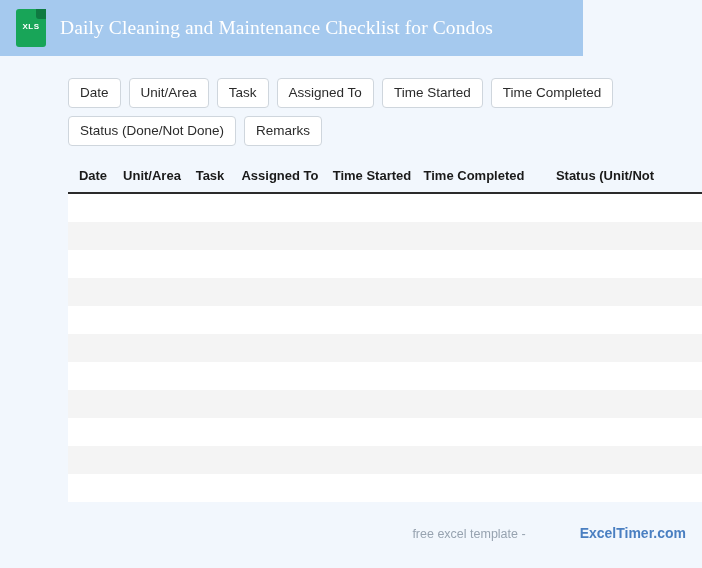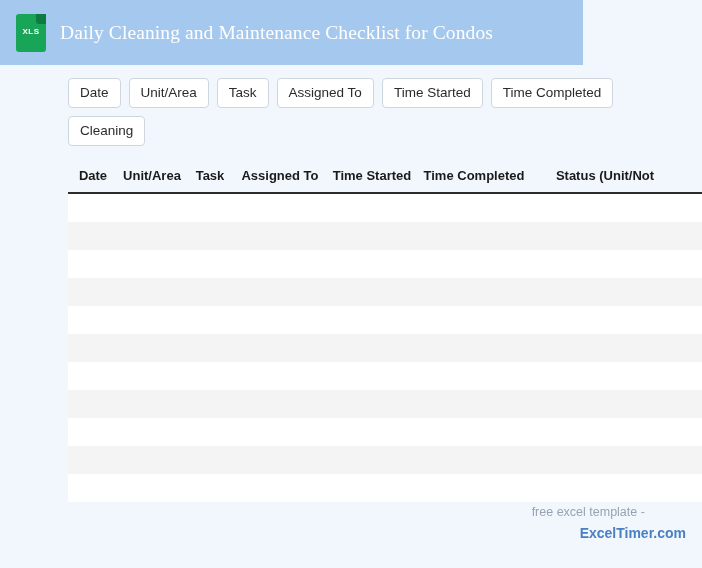--- a/index.html
+++ b/index.html
@@ -19,21 +19,21 @@
     height: 568px;
     background: #f2f7fd;
     box-sizing: border-box;
   }
   
   .header {
     position: absolute;
     left: 0;
     top: 0;
     width: 583px;
-    height: 65px;
+    height: 56px;
     background: #a5c9ee;
     display: flex;
     align-items: center;
   }
   .file-icon {
     position: relative;
     width: 30px;
     height: 38px;
     margin-left: 16px;
     margin-right: 14px;
@@ -137,21 +137,20 @@
   col.c6 { width: 150px; }
   col.c7 { width: 88px; }
   
   .footer {
     position: absolute;
     right: 16px;
     bottom: 27px;
     display: flex;
     align-items: baseline;
     gap: 6px;
-    flex-direction: column;
   }
   .footer .label {
     font-size: 12.5px;
     color: #97a3b0;
   }
   .footer .brand {
     font-size: 14px;
     font-weight: bold;
     color: #4a7fc1;
     padding-left: 48px;
@@ -174,21 +173,22 @@
   <div class="chips">
     <div class="chip-row">
       <div class="chip">Date</div>
       <div class="chip">Unit/Area</div>
       <div class="chip">Task</div>
       <div class="chip">Assigned To</div>
       <div class="chip">Time Started</div>
       <div class="chip">Time Completed</div>
     </div>
     <div class="chip-row">
-      <div class="chip">Cleaning</div>
+      <div class="chip">Status (Done/Not Done)</div>
+      <div class="chip">Remarks</div>
     </div>
   </div>
 
   <div class="table-wrap">
     <table class="grid">
       <colgroup>
         <col class="c0">
           <col class="c1">
           <col class="c2">
           <col class="c3">

